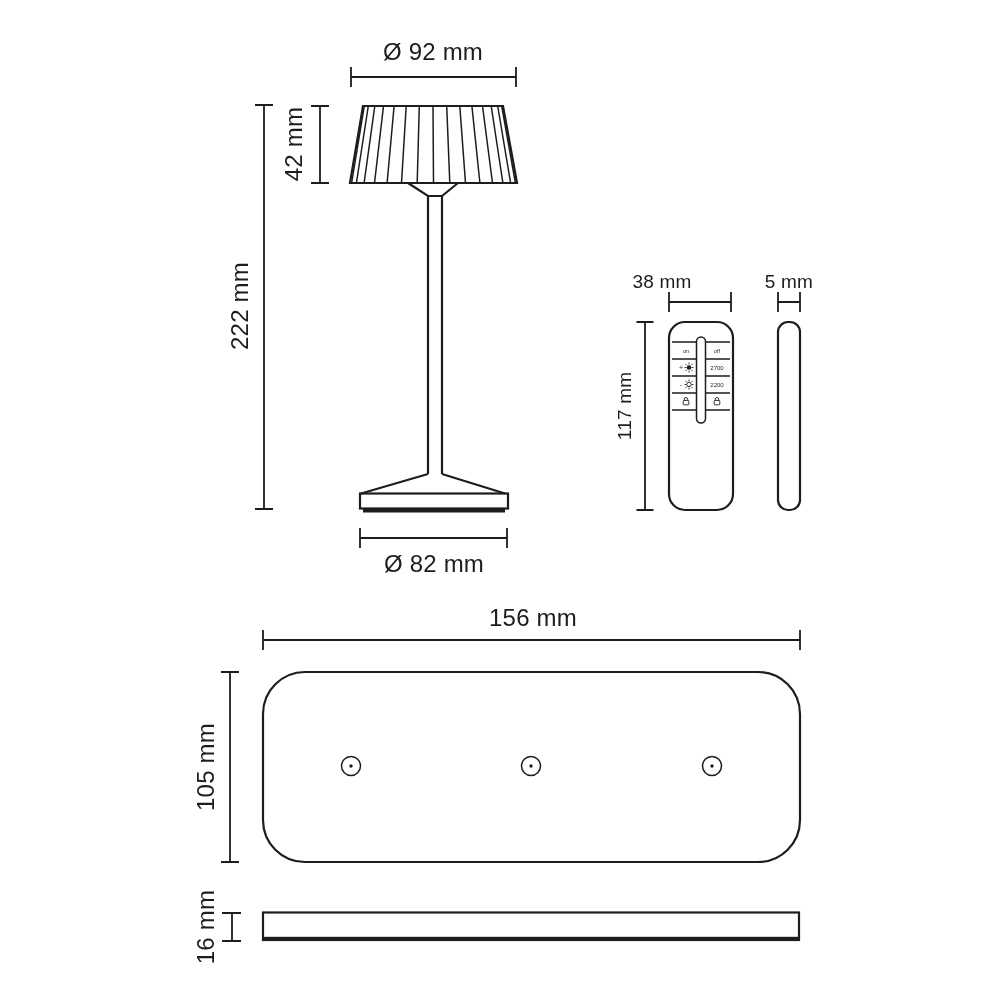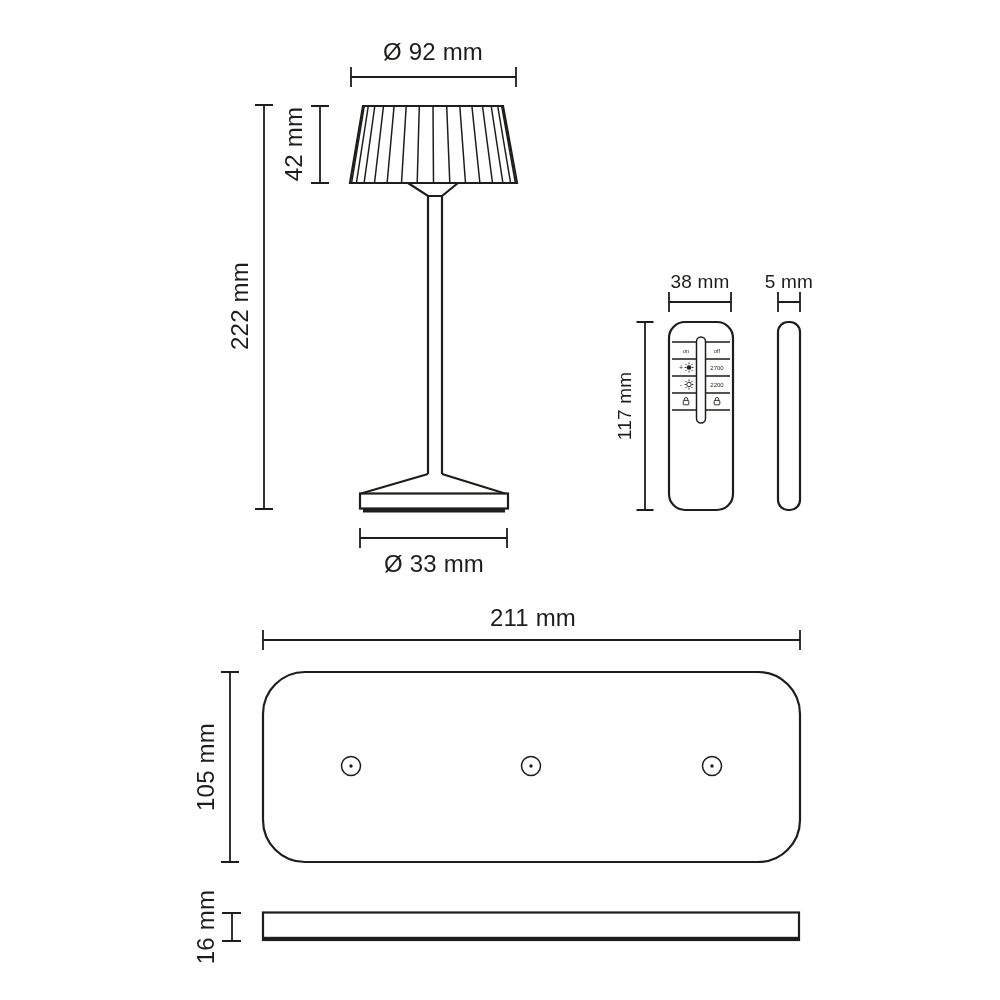--- a/index.html
+++ b/index.html
@@ -113,23 +113,23 @@
     </g>
 
     <path class="s-dim" d="M263,640 H800 M263,630 V650 M800,630 V650"></path>
     <path class="s-dim" d="M230,672 V862 M221,672 H239 M221,862 H239"></path>
     <path class="s-dim" d="M232,913 V941 M222,913 H241 M222,941 H241"></path>
   </svg>
 
   <div class="dim lg" style="left:433px;top:52px">Ø 92 mm</div>
   <div class="dim lg rot" style="left:294px;top:144px">42 mm</div>
   <div class="dim lg rot" style="left:240px;top:306px">222 mm</div>
-  <div class="dim lg" style="left:434px;top:564px">Ø 33 mm</div>
+  <div class="dim lg" style="left:434px;top:564px">Ø 82 mm</div>
 
-  <div class="dim md" style="left:700px;top:281px">38 mm</div>
+  <div class="dim md" style="left:662px;top:281px">38 mm</div>
   <div class="dim md" style="left:789px;top:281px">5 mm</div>
   <div class="dim md rot" style="left:624px;top:406px">117 mm</div>
 
-  <div class="dim lg" style="left:533px;top:618px">211 mm</div>
+  <div class="dim lg" style="left:533px;top:618px">156 mm</div>
   <div class="dim lg rot" style="left:206px;top:767px">105 mm</div>
   <div class="dim lg rot" style="left:206px;top:927px">16 mm</div>
 
 </div>
 
 </body></html>

